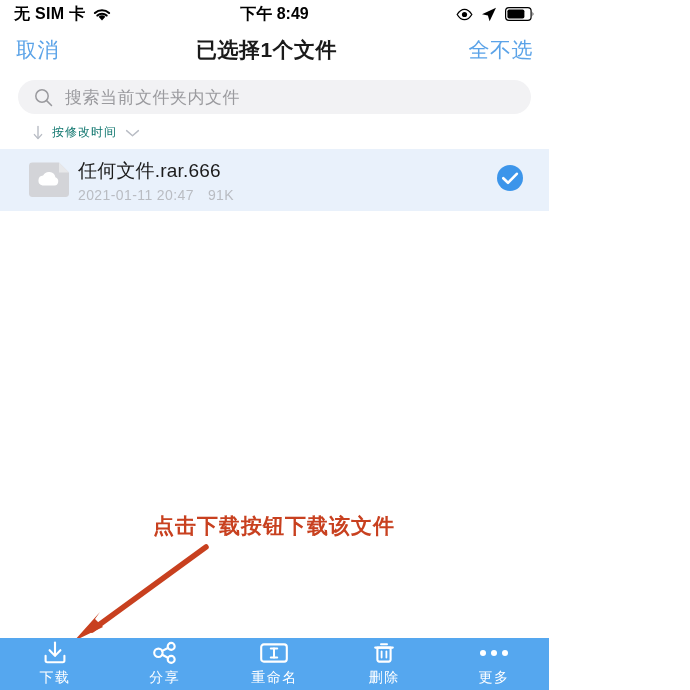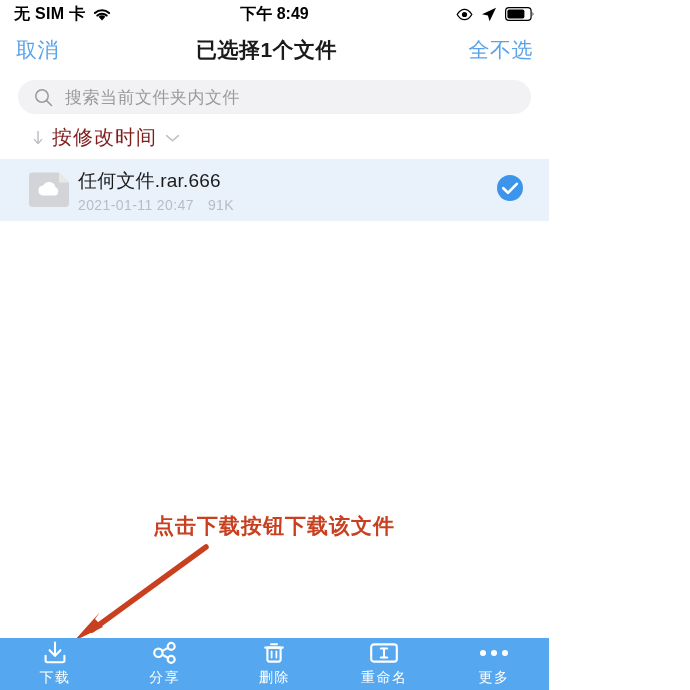--- a/index.html
+++ b/index.html
@@ -129,22 +129,22 @@
   
   .sort-row {
     padding: 10px 0 8px 32px;
     display: flex;
     align-items: center;
     gap: 8px;
     flex: 0 0 auto;
     cursor: pointer;
   }
   .sort-label {
-    font-size: 20px;
-    color: #7f1d1d;
+    font-size: 12px;
+    color: #0f766e;
     letter-spacing: 1px;
   }
 
   
   .file-list { flex: 0 0 auto; }
   .file-row {
     height: 62px;
     background: #e9f1fb;
     display: flex;
     align-items: center;
@@ -347,41 +347,41 @@
           <circle cx="19.2" cy="18.4" r="3.5" fill="none" stroke="#fff" stroke-width="2.1"></circle>
           <line x1="10.2" y1="9.9" x2="15.9" y2="7.0" stroke="#fff" stroke-width="2.1" stroke-linecap="round"></line>
           <line x1="10.2" y1="13.7" x2="15.9" y2="16.7" stroke="#fff" stroke-width="2.1" stroke-linecap="round"></line>
         </svg>
       </span>
       <span class="tool-label">分享</span>
     </div>
 
     <div class="tool-item">
       <span class="tool-icon">
+        <svg width="28" height="22" viewBox="0 0 28 22">
+          <rect x="1.2" y="2.4" width="25.6" height="17.2" rx="2.6" ry="2.6" fill="none" stroke="#fff" stroke-width="2.1"></rect>
+          <line x1="14" y1="6.6" x2="14" y2="15.4" stroke="#fff" stroke-width="2" stroke-linecap="round"></line>
+          <line x1="10.8" y1="6.6" x2="17.2" y2="6.6" stroke="#fff" stroke-width="2" stroke-linecap="round"></line>
+          <line x1="10.8" y1="15.4" x2="17.2" y2="15.4" stroke="#fff" stroke-width="2" stroke-linecap="round"></line>
+        </svg>
+      </span>
+      <span class="tool-label">重命名</span>
+    </div>
+
+    <div class="tool-item">
+      <span class="tool-icon">
         <svg width="24" height="24" viewBox="0 0 24 24">
           <path d="M9 3.2 h6" stroke="#fff" stroke-width="2" stroke-linecap="round"></path>
           <path d="M3.2 6.6 h17.6" stroke="#fff" stroke-width="2.1" stroke-linecap="round"></path>
           <path d="M5.4 6.6 h13.2 v12.2 a1.8 1.8 0 0 1 -1.8 1.8 H7.2 a1.8 1.8 0 0 1 -1.8 -1.8 Z" fill="none" stroke="#fff" stroke-width="2.1" stroke-linejoin="round"></path>
           <line x1="9.6" y1="10.4" x2="9.6" y2="16.6" stroke="#fff" stroke-width="1.8" stroke-linecap="round"></line>
           <line x1="14.4" y1="10.4" x2="14.4" y2="16.6" stroke="#fff" stroke-width="1.8" stroke-linecap="round"></line>
         </svg>
       </span>
       <span class="tool-label">删除</span>
-    </div>
-
-    <div class="tool-item">
-      <span class="tool-icon">
-        <svg width="28" height="22" viewBox="0 0 28 22">
-          <rect x="1.2" y="2.4" width="25.6" height="17.2" rx="2.6" ry="2.6" fill="none" stroke="#fff" stroke-width="2.1"></rect>
-          <line x1="14" y1="6.6" x2="14" y2="15.4" stroke="#fff" stroke-width="2" stroke-linecap="round"></line>
-          <line x1="10.8" y1="6.6" x2="17.2" y2="6.6" stroke="#fff" stroke-width="2" stroke-linecap="round"></line>
-          <line x1="10.8" y1="15.4" x2="17.2" y2="15.4" stroke="#fff" stroke-width="2" stroke-linecap="round"></line>
-        </svg>
-      </span>
-      <span class="tool-label">重命名</span>
     </div>
 
     <div class="tool-item">
       <span class="tool-icon">
         <span class="dots">
           <span class="dot"></span>
           <span class="dot"></span>
           <span class="dot"></span>
         </span>
       </span>

